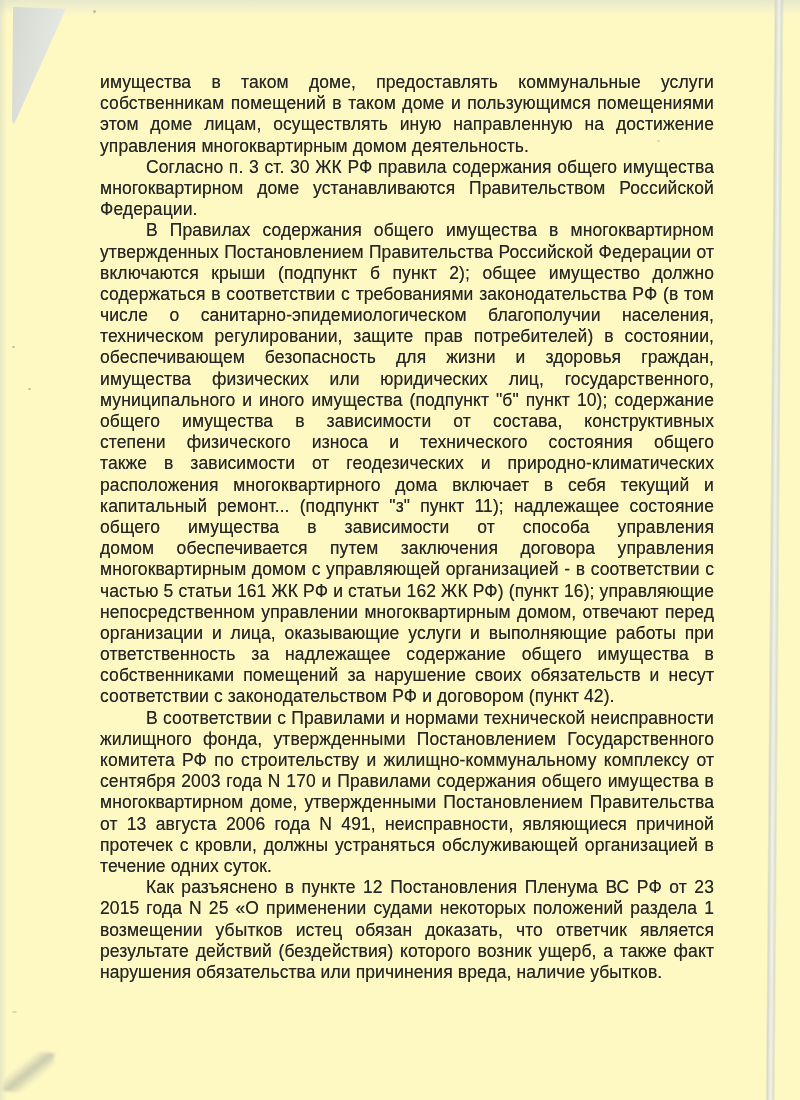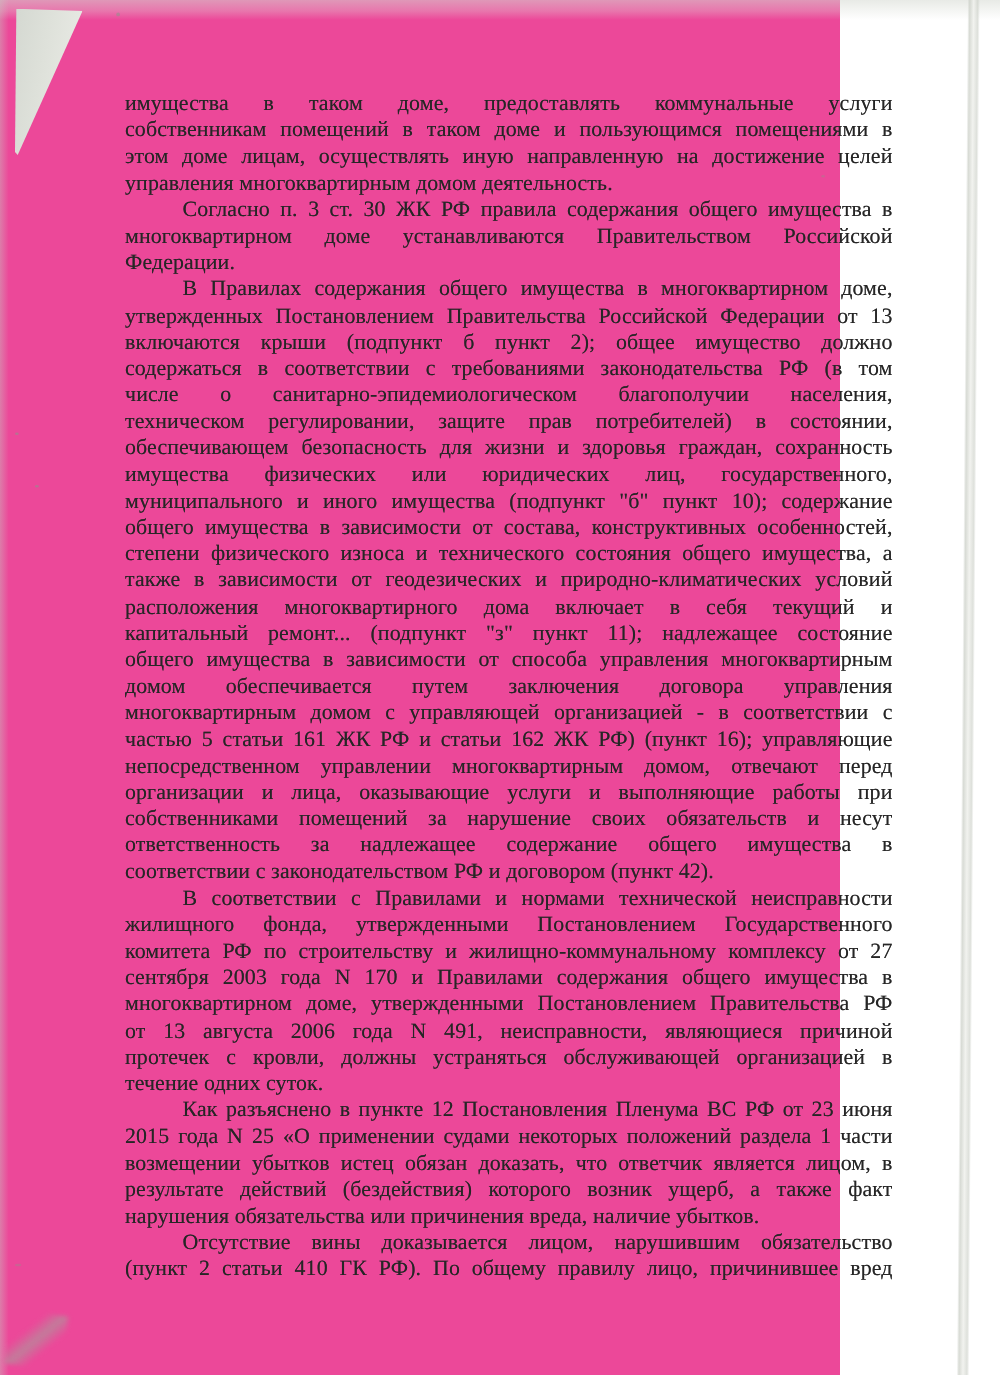--- a/index.html
+++ b/index.html
@@ -3,23 +3,23 @@
 <meta charset="utf-8">
 <style>
   html, body {
     margin: 0; padding: 0;
     width: 800px; height: 1100px;
     background: #ffffff;
     overflow: hidden;
   }
   .page {
     position: relative;
-    width: 672px; height: 1100px;
-    background: #ec4899;
-    font-family: Liberation Serif, serif;
+    width: 800px; height: 1100px;
+    background: #fef9c3;
+    font-family: Liberation Sans, sans-serif;
   }
   
   .top-edge-shadow {
     position: absolute; left: 0; top: 0; width: 800px; height: 16px;
     background: linear-gradient(180deg, rgba(213,217,209,0.55) 0%, rgba(222,225,218,0.30) 55%, rgba(222,225,218,0) 100%);
   }
   .left-edge-shadow {
     position: absolute; left: 0; top: 0; width: 7px; height: 1100px;
     background: linear-gradient(90deg, rgba(198,203,194,0.40), rgba(198,203,194,0));
   }
@@ -113,40 +113,36 @@
         <span class="line">степени физического износа и технического состояния общего имущества, а</span>
         <span class="line">также в зависимости от геодезических и природно-климатических условий</span>
         <span class="line">расположения многоквартирного дома включает в себя текущий и</span>
         <span class="line">капитальный ремонт... (подпункт "з" пункт 11); надлежащее состояние</span>
         <span class="line">общего имущества в зависимости от способа управления многоквартирным</span>
         <span class="line">домом обеспечивается путем заключения договора управления</span>
         <span class="line">многоквартирным домом с управляющей организацией - в соответствии с</span>
         <span class="line">частью 5 статьи 161 ЖК РФ и статьи 162 ЖК РФ) (пункт 16); управляющие</span>
         <span class="line">непосредственном управлении многоквартирным домом, отвечают перед</span>
         <span class="line">организации и лица, оказывающие услуги и выполняющие работы при</span>
+        <span class="line">ответственность за надлежащее содержание общего имущества в</span>
         <span class="line">собственниками помещений за нарушение своих обязательств и несут</span>
-        <span class="line">ответственность за надлежащее содержание общего имущества в</span>
         <span class="line last">соответствии с законодательством РФ и договором (пункт 42).</span>
       </p>
     <p class="para">
         <span class="line first">В соответствии с Правилами и нормами технической неисправности</span>
         <span class="line">жилищного фонда, утвержденными Постановлением Государственного</span>
         <span class="line">комитета РФ по строительству и жилищно-коммунальному комплексу от 27</span>
         <span class="line">сентября 2003 года N 170 и Правилами содержания общего имущества в</span>
         <span class="line">многоквартирном доме, утвержденными Постановлением Правительства РФ</span>
         <span class="line">от 13 августа 2006 года N 491, неисправности, являющиеся причиной</span>
         <span class="line">протечек с кровли, должны устраняться обслуживающей организацией в</span>
         <span class="line last">течение одних суток.</span>
       </p>
     <p class="para">
         <span class="line first">Как разъяснено в пункте 12 Постановления Пленума ВС РФ от 23 июня</span>
         <span class="line">2015 года N 25 «О применении судами некоторых положений раздела 1 части</span>
         <span class="line">возмещении убытков истец обязан доказать, что ответчик является лицом, в</span>
         <span class="line">результате действий (бездействия) которого возник ущерб, а также факт</span>
         <span class="line last">нарушения обязательства или причинения вреда, наличие убытков.</span>
       </p>
-    <p class="para">
-        <span class="line first">Отсутствие вины доказывается лицом, нарушившим обязательство</span>
-        <span class="line">(пункт 2 статьи 410 ГК РФ). По общему правилу лицо, причинившее вред</span>
-      </p>
   </div>
 
 </div>
 
 </body></html>

